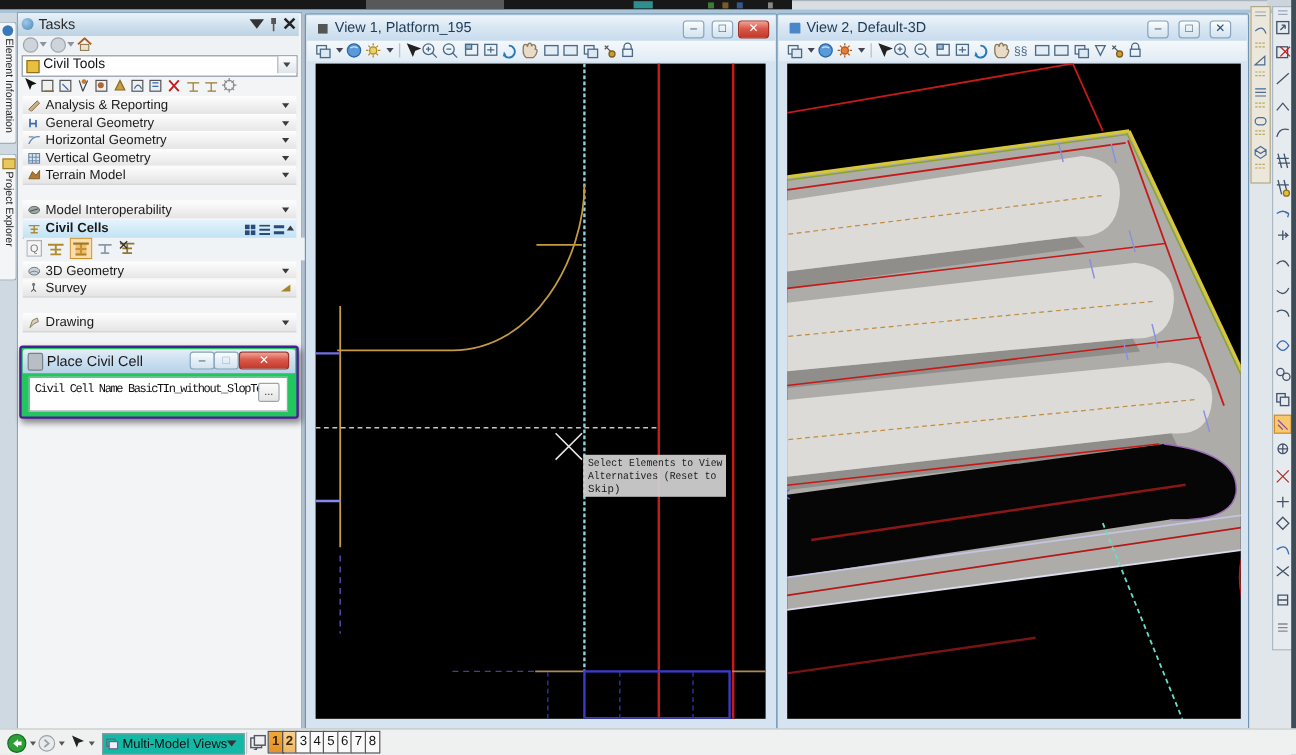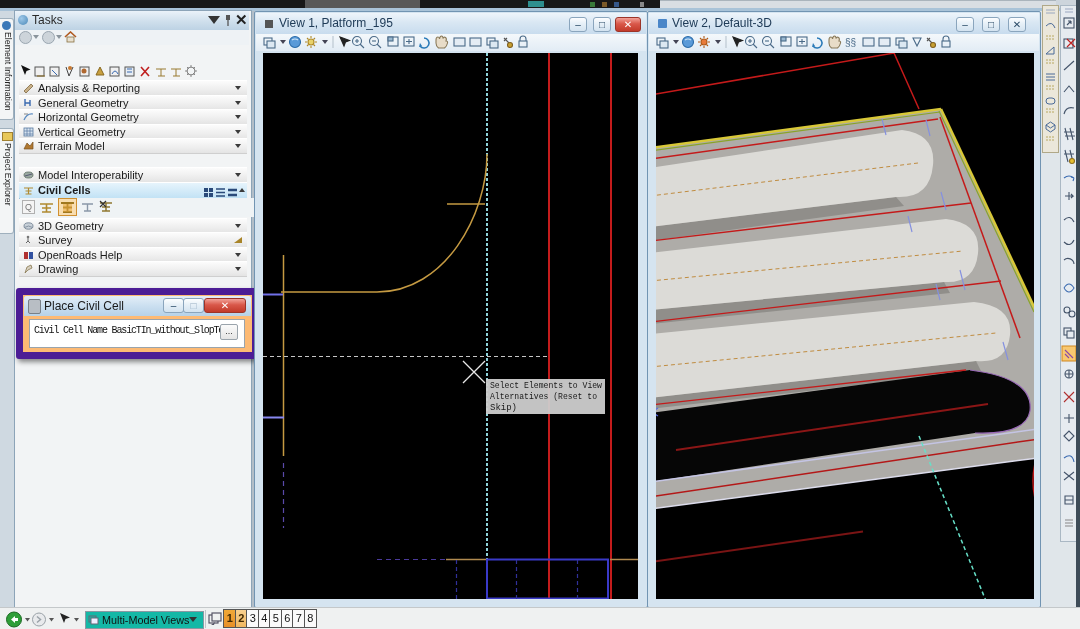--- a/index.html
+++ b/index.html
@@ -70,20 +70,27 @@
       <div class="abs" style="left:4px;top:1px;width:11px;height:11px;border-radius:50%;background:#cdd4da;border:1px solid #9aa6b0;"></div>
       <div class="abs" style="left:18px;top:5px;width:0;height:0;border-left:3px solid transparent;border-right:3px solid transparent;border-top:4px solid #8a949c;"></div>
       <div class="abs" style="left:27px;top:1px;width:11px;height:11px;border-radius:50%;background:#cdd4da;border:1px solid #9aa6b0;"></div>
       <div class="abs" style="left:41px;top:5px;width:0;height:0;border-left:3px solid transparent;border-right:3px solid transparent;border-top:4px solid #8a949c;"></div>
       <svg class="abs" style="left:49px;top:1px;" width="13" height="12" viewBox="0 0 13 12">
           <path d="M1 6 L6.5 1 L12 6" stroke="#b05a20" stroke-width="1.6" fill="none"></path>
           <rect x="3" y="6" width="7" height="5" fill="#e8e0d0" stroke="#887040" stroke-width="0.8"></rect>
         </svg>
     </div>
 
+    <div class="abs" style="left:3px;top:35px;width:228px;height:16px;background:#fff;border:1px solid #8a98a4;">
+      <div class="abs" style="left:3px;top:3px;width:9px;height:9px;background:#e8c040;border:1px solid #907020;"></div>
+      <div class="abs" style="left:17px;top:1px;font-size:11.5px;color:#111;">Civil Tools</div>
+      <div class="abs" style="left:212px;top:0px;width:15px;height:14px;background:linear-gradient(#fdfdfd,#dfe5ea);border-left:1px solid #aab4bc;">
+        <div class="abs" style="left:4px;top:5px;width:0;height:0;border-left:3.5px solid transparent;border-right:3.5px solid transparent;border-top:4px solid #444;"></div>
+      </div>
+    </div>
 
     <div class="abs" style="left:2px;top:52px;width:242px;height:17px;" id="taskicons">
       <svg width="242" height="17" viewBox="0 0 242 17">
         <path d="M4 2 l4 10 l1.5 -4 l4 -1.5 z" fill="#111"></path>
         <g stroke="#555" fill="none" stroke-width="1">
           <rect x="18" y="4" width="9" height="9" fill="#f0f0f0"></rect>
             <path d="M20 13 h8" stroke="#8a6a20"></path>
           <rect x="33" y="4" width="9" height="9" fill="#f0f0f0"></rect>
             <path d="M35 7 l5 5" stroke="#3a6ab0"></path>
           <path d="M49 4 l3 9 M52 13 l4 -9" stroke="#444"></path>
@@ -197,38 +204,30 @@
         <span class="chev"></span>
       </div>
     <div class="trow" style="top:221px;">
         <svg class="ticon" viewBox="0 0 11 10">
           <path d="M5 1 L5 6 M3 8 L5 6 L7 8" stroke="#555" stroke-width="0.9" fill="none"></path>
           <circle cx="5" cy="2" r="1.3" fill="#777"></circle>
         </svg>
         <span class="lbl">Survey</span>
         <span class="abs" style="right:5px;top:4px;width:0;height:0;border-left:8px solid transparent;border-bottom:6px solid #a88428;"></span>
       </div>
-    <div class="trow" style="top:235.5px;">
-        <svg class="ticon" viewBox="0 0 11 10">
-          <rect x="1" y="2" width="4" height="7" fill="#b03030"></rect>
-          <rect x="6" y="2" width="4" height="7" fill="#3050a0"></rect>
-        </svg>
-        <span class="lbl">OpenRoads Help</span>
-        <span class="chev"></span>
-      </div>
     <div class="trow" style="top:250px;">
         <svg class="ticon" viewBox="0 0 11 10">
           <path d="M2 9 L4 3 L8 1 L9 4 L5 6Z" fill="#d8d0c0" stroke="#887850" stroke-width="0.8"></path>
         </svg>
         <span class="lbl">Drawing</span>
         <span class="chev"></span>
       </div>
   </div>
 
-  <div class="abs" style="left:16px;top:288px;width:229px;height:57px;background:#fdba74;border:7px solid #4c1d95;border-radius:3px;box-shadow:2px 3px 5px rgba(0,0,0,0.45);">
+  <div class="abs" style="left:16px;top:288px;width:229px;height:57px;background:#22c55e;border:2px solid #4c1d95;border-radius:3px;box-shadow:2px 3px 5px rgba(0,0,0,0.45);">
     <div class="abs" style="left:1px;top:1px;width:227px;height:20px;border-radius:2px 2px 0 0;background:linear-gradient(#e4eef8,#cbdff0 50%,#b6d2e8 100%);"></div>
     <div class="abs" style="left:5px;top:4px;width:11px;height:13px;background:#b8bec4;border:1px solid #788088;border-radius:2px;"></div>
     <div class="abs" style="left:21px;top:4px;font-size:12px;color:#1a1a1a;">Place Civil Cell</div>
     <div class="wbtn" style="left:140px;top:3px;width:19px;height:13px;">–</div>
     <div class="wbtn" style="left:160px;top:3px;width:19px;height:13px;color:#9ab0c4;">□</div>
     <div class="wbtn close" style="left:181px;top:3px;width:40px;height:13px;">✕</div>
     <div class="abs" style="left:6px;top:24px;width:214px;height:27px;background:#fff;border:1px solid #9aa4ac;">
       <div class="abs" style="left:4px;top:5px;font-family:'Liberation Mono',monospace;font-size:10px;letter-spacing:-1.15px;white-space:nowrap;color:#111;">Civil Cell Name  BasicTIn_without_SlopTe</div>
       <div class="abs" style="left:190px;top:4px;width:16px;height:14px;background:linear-gradient(#fbfbfb,#e4e4e4);border:1px solid #9aa4ac;border-radius:2px;font-size:9px;text-align:center;line-height:12px;color:#333;">...</div>
     </div>

